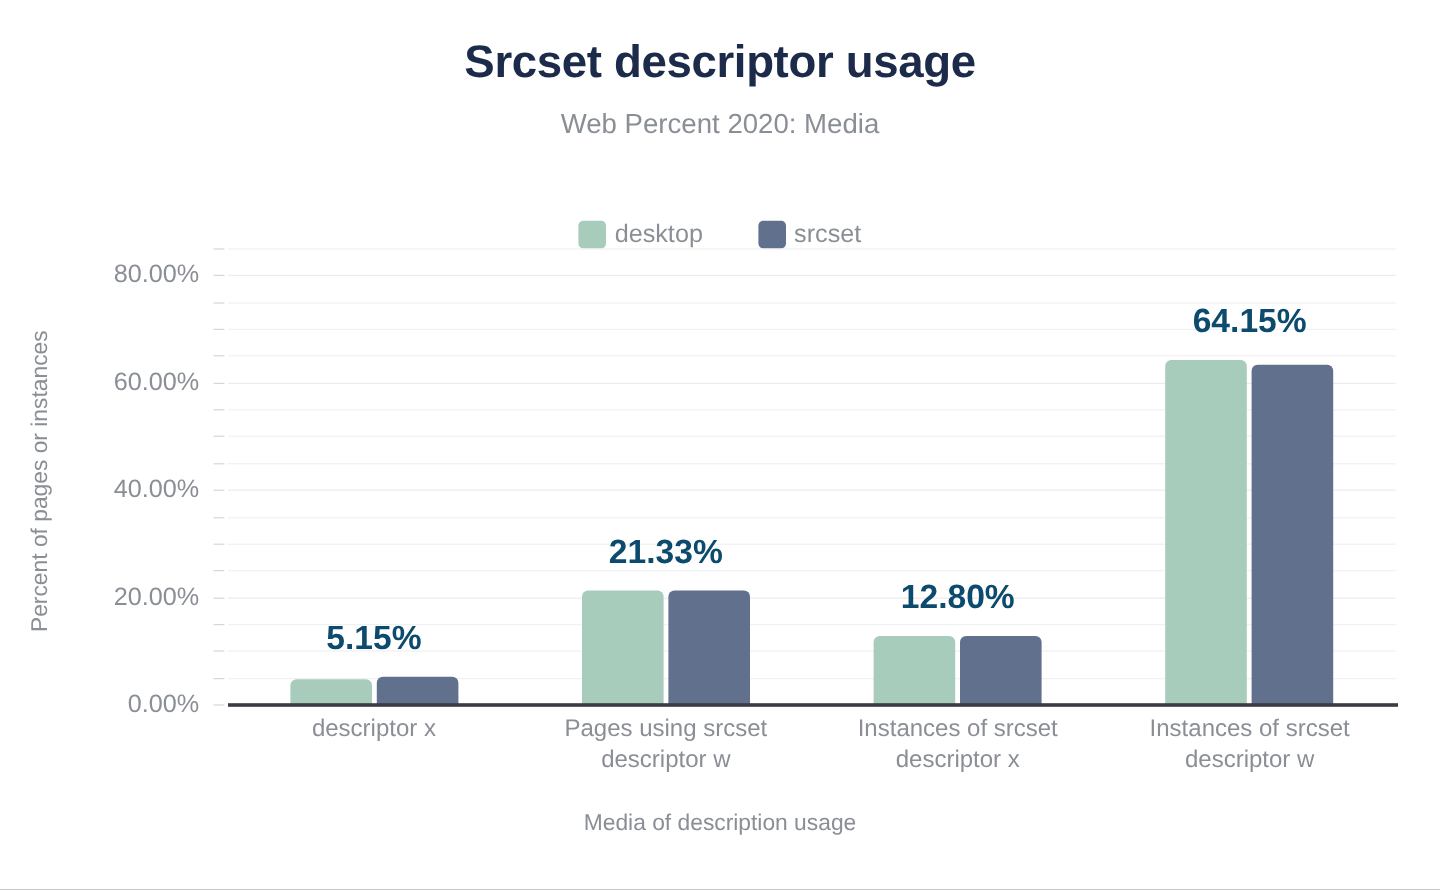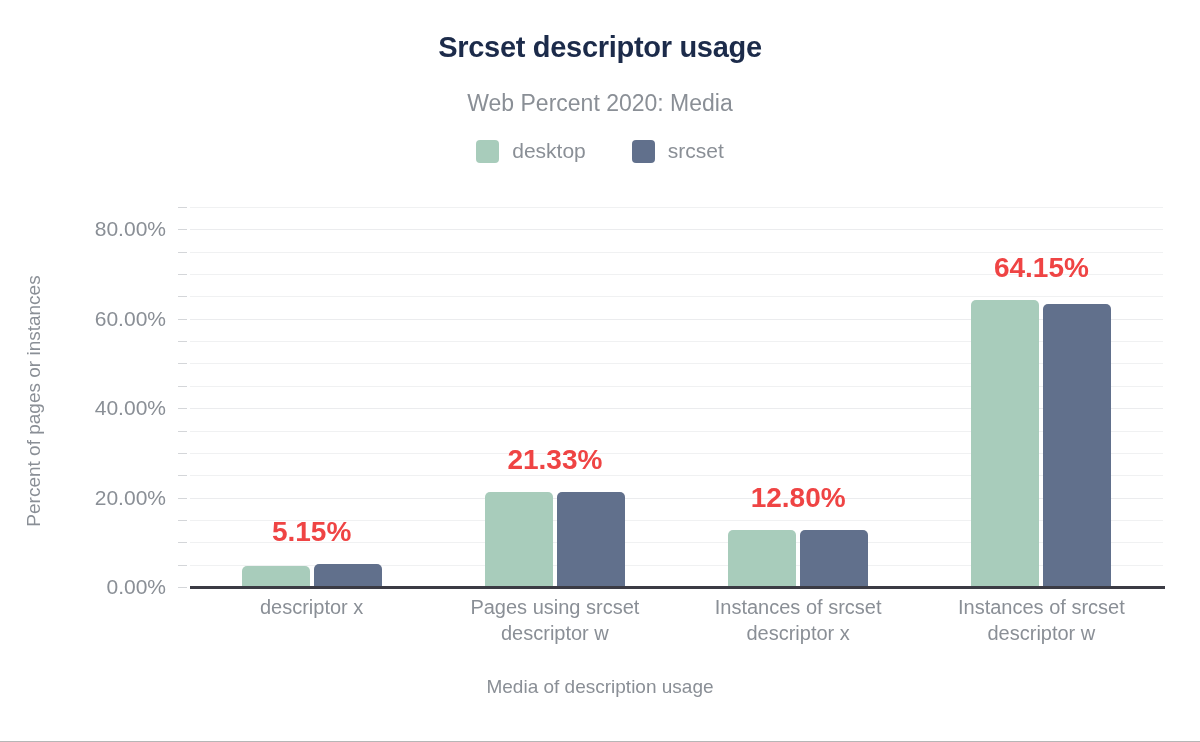--- a/index.html
+++ b/index.html
@@ -21,21 +21,21 @@
     border-bottom: 1px solid #b6b6b6;
   }
 
   
   #chart-title {
     position: absolute;
     left: 0;
     top: 31px;
     width: 1200px;
     text-align: center;
-    font-size: 29px;
+    font-size: 38px;
     font-weight: bold;
     color: #1c2b4a;
     letter-spacing: -0.3px;
   }
   #chart-subtitle {
     position: absolute;
     left: 0;
     top: 90px;
     width: 1200px;
     text-align: center;
@@ -50,22 +50,23 @@
     left: 0;
     top: 139px;
     width: 1200px;
     display: flex;
     justify-content: center;
     align-items: center;
     gap: 46px;
   }
   .legend-item {
     display: flex;
-    align-items: flex-end;
-    gap: 13px;
+    align-items: flex-start;
+    gap: 7px;
+    margin-top: 45px;
   }
   .legend-swatch {
     width: 23px;
     height: 23px;
     border-radius: 4px;
     display: block;
   }
   .legend-label {
     font-size: 21px;
     color: #8a8f96;
@@ -144,21 +145,21 @@
     bottom: 0;
     border-radius: 5px 5px 0 0;
   }
   .bar.desktop { background: #a8ccbb; }
   .bar.mobile  { background: #61708c; }
 
   .value-label {
     position: absolute;
     font-size: 28px;
     font-weight: bold;
-    color: #ef4444;
+    color: #0c4a6e;
     white-space: nowrap;
     transform: translateX(-50%);
   }
 
   
   .xtick-label {
     position: absolute;
     top: 594px;
     font-size: 20px;
     line-height: 26px;

